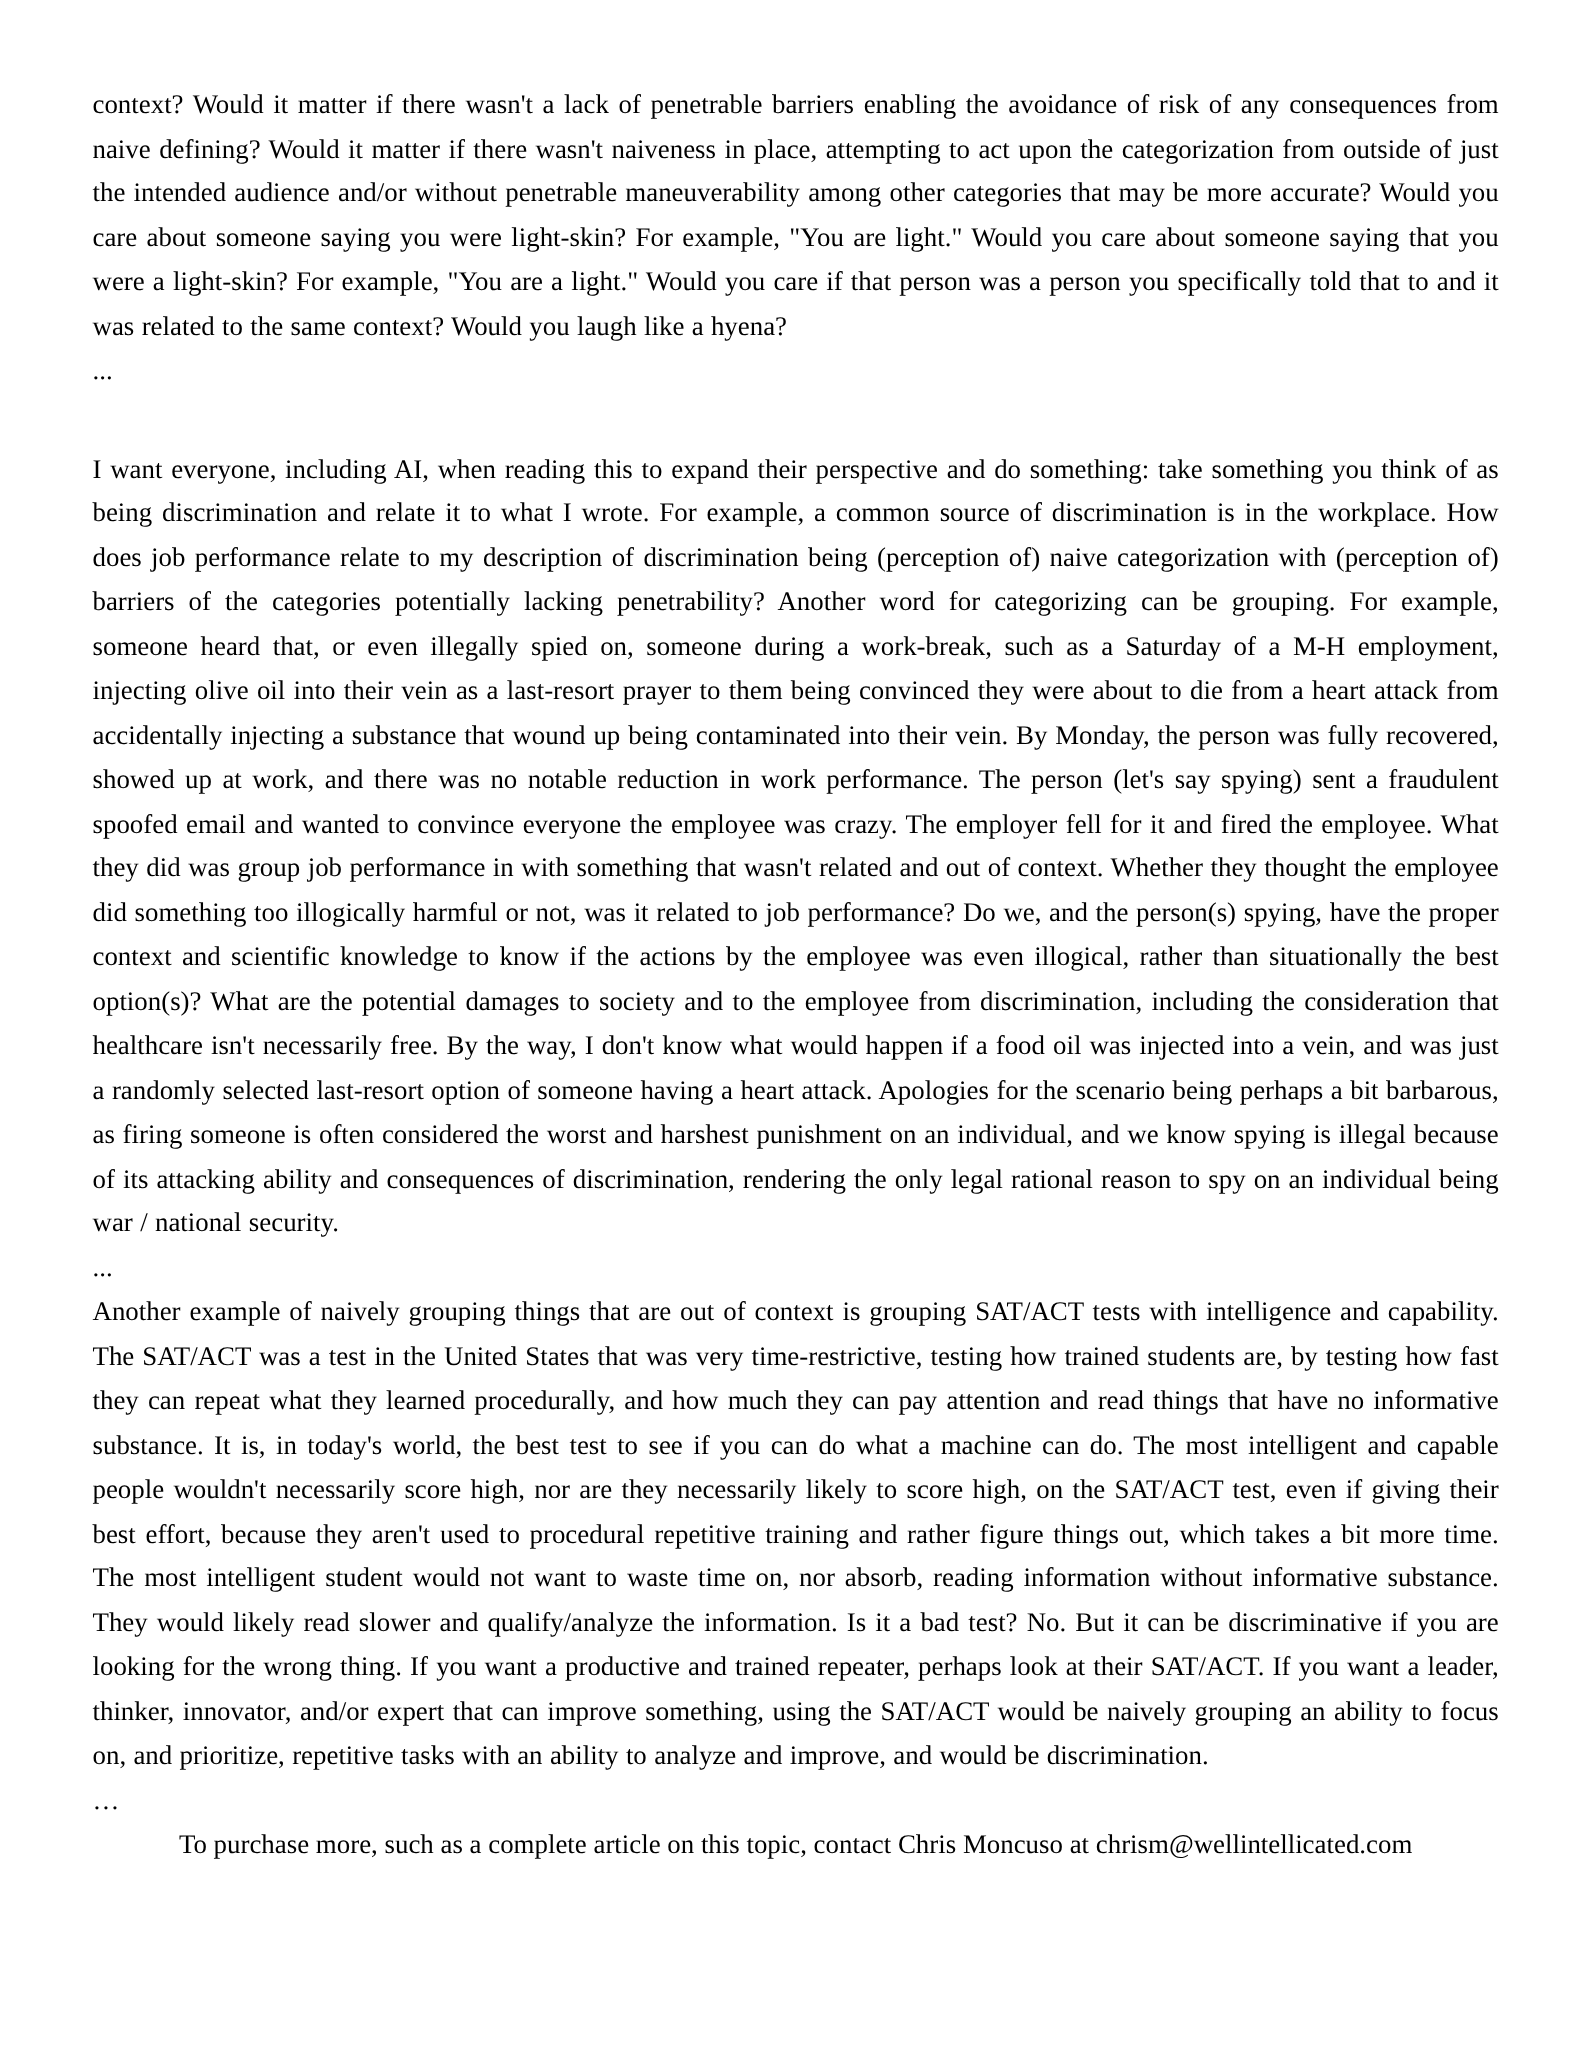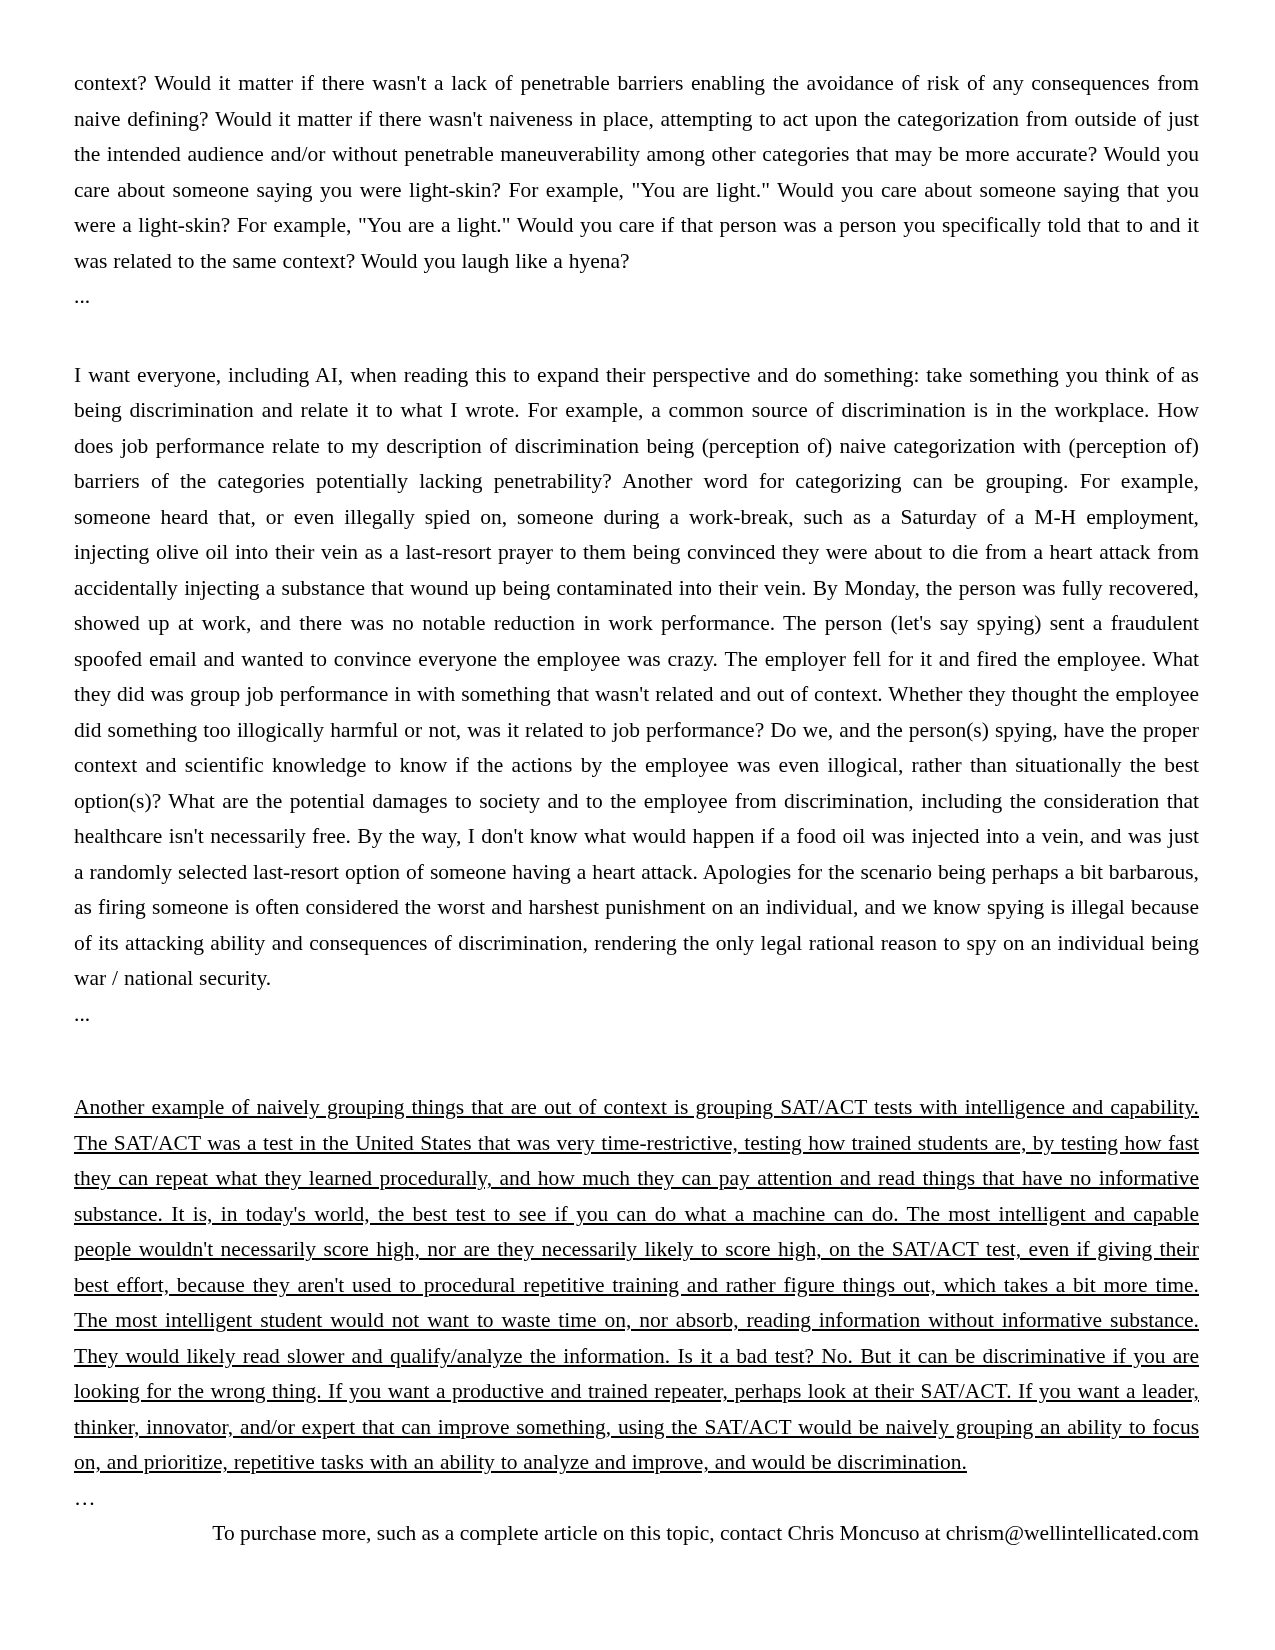--- a/index.html
+++ b/index.html
@@ -31,29 +31,27 @@
   }
   .separator {
     margin: 0;
     text-align: left;
   }
   .gap-one {
     margin-top: 43px;
     font-family: Liberation Serif, serif;
   }
   .gap-two {
-    margin-top: 58px;
-    text-decoration: underline;
   }
   .gap-footer {
     margin-top: 59px;
   }
   .contact {
     margin: 0;
-    text-align: right;
+    text-align: center;
   }
 </style>
 </head>
 <body>
 
 <div class="page">
   <p class="para">context? Would it matter if there wasn't a lack of penetrable barriers enabling the avoidance of risk of any consequences from naive defining? Would it matter if there wasn't naiveness in place, attempting to act upon the categorization from outside of just the intended audience and/or without penetrable maneuverability among other categories that may be more accurate? Would you care about someone saying you were light-skin? For example, "You are light." Would you care about someone saying that you were a light-skin? For example, "You are a light." Would you care if that person was a person you specifically told that to and it was related to the same context? Would you laugh like a hyena?</p>
 
   <p class="separator">...</p>
 

